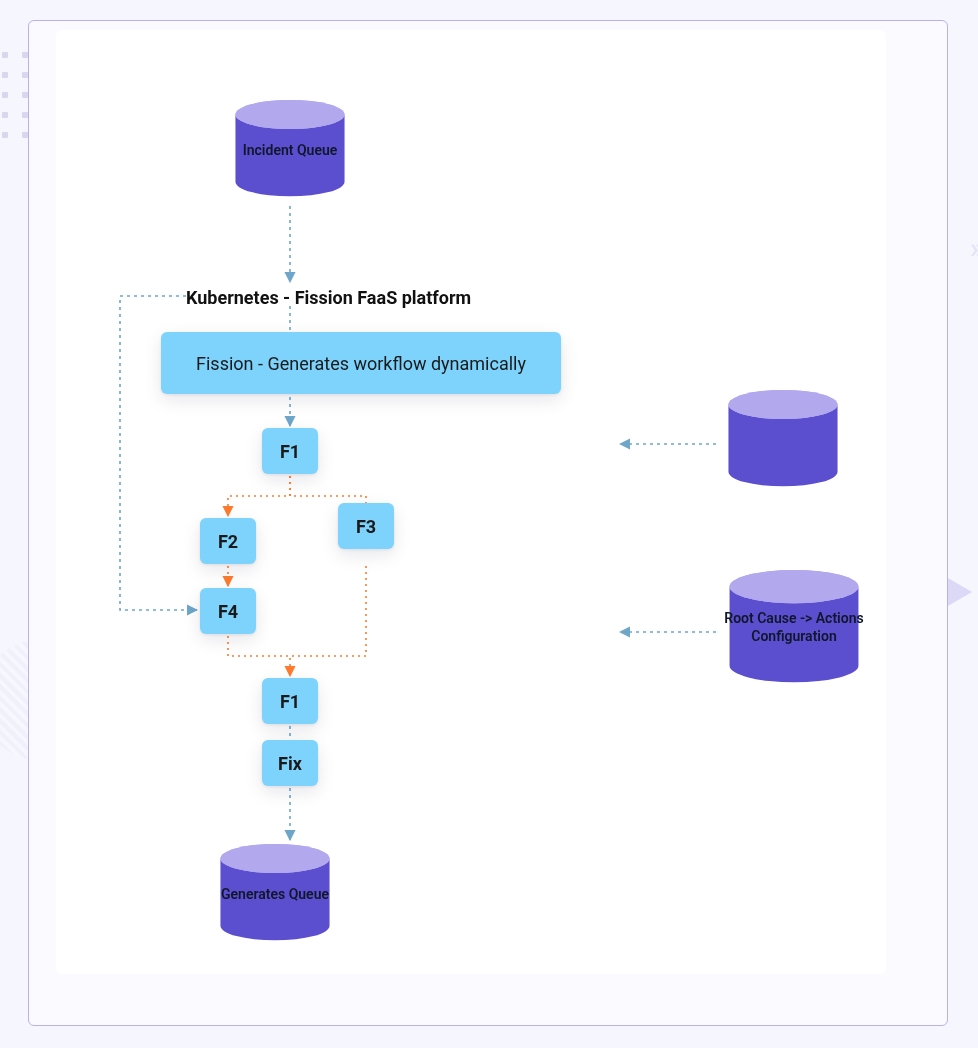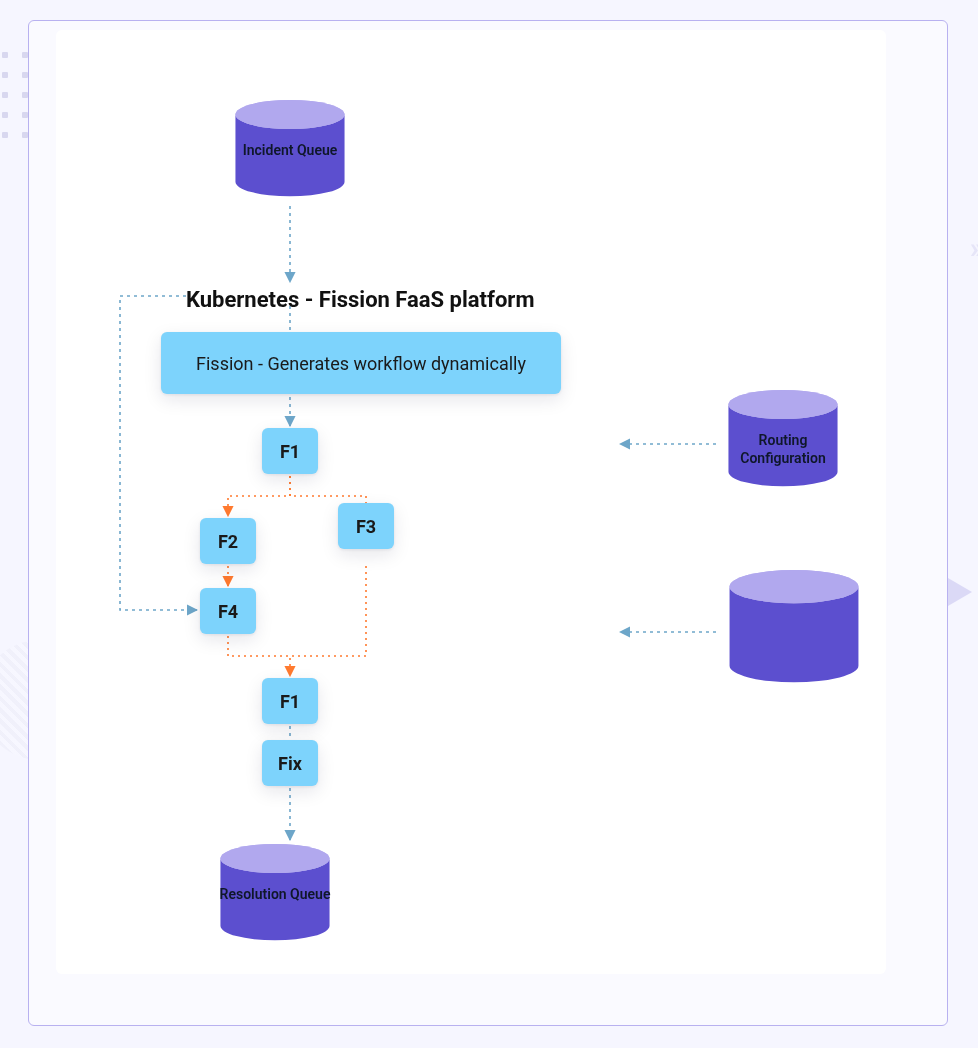--- a/index.html
+++ b/index.html
@@ -89,21 +89,21 @@
   }
   
   #cyl-incident { left: 227px; top: 100px; }
   #cyl-resolution { left: 212px; top: 844px; }
   #cyl-routing { left: 720px; top: 390px; }
   #cyl-rootcause { left: 720px; top: 570px; width: 148px; height: 116px; }
   #cyl-rootcause .cyl-label { top: 40px; }
 
   #h-k8s {
     position: absolute; left: 186px; top: 287px;
-    font-size: 22px; font-weight: 700; color: #111;
+    font-size: 18px; font-weight: 700; color: #111;
   }
 
   #box-f1  { left: 262px; top: 428px; }
   #box-f2  { left: 200px; top: 518px; }
   #box-f3  { left: 338px; top: 503px; }
   #box-f4  { left: 200px; top: 588px; }
   #box-f1b { left: 262px; top: 678px; }
   #box-fix { left: 262px; top: 740px; }
 
   
@@ -186,38 +186,38 @@
   </svg>
   <div class="cyl-label">Incident Queue</div>
 </div>
 
 <div class="cyl" id="cyl-resolution">
   <svg viewBox="0 0 126 110">
     <ellipse cx="63" cy="16" rx="60" ry="16" fill="#b1a8ee"></ellipse>
     <path d="M3,16 L3,90 A60,16 0 0 0 123,90 L123,16 A60,16 0 0 1 3,16 Z" fill="#5c4fcf"></path>
     <ellipse cx="63" cy="16" rx="60" ry="16" fill="#b1a8ee"></ellipse>
   </svg>
-  <div class="cyl-label">Resolution Queue</div>
+  <div class="cyl-label">Generates Queue</div>
 </div>
 
 <div class="cyl" id="cyl-routing">
   <svg viewBox="0 0 126 110">
     <ellipse cx="63" cy="16" rx="60" ry="16" fill="#b1a8ee"></ellipse>
     <path d="M3,16 L3,90 A60,16 0 0 0 123,90 L123,16 A60,16 0 0 1 3,16 Z" fill="#5c4fcf"></path>
     <ellipse cx="63" cy="16" rx="60" ry="16" fill="#b1a8ee"></ellipse>
   </svg>
-  <div class="cyl-label">Routing Configuration</div>
 </div>
 
 <div class="cyl" id="cyl-rootcause">
   <svg viewBox="0 0 148 126">
     <ellipse cx="74" cy="18" rx="70" ry="18" fill="#b1a8ee"></ellipse>
     <path d="M4,18 L4,104 A70,18 0 0 0 144,104 L144,18 A70,18 0 0 1 4,18 Z" fill="#5c4fcf"></path>
     <ellipse cx="74" cy="18" rx="70" ry="18" fill="#b1a8ee"></ellipse>
   </svg>
+  <div class="cyl-label three">Root Cause -&gt; Actions Configuration</div>
 </div>
 
 <div id="h-k8s">Kubernetes - Fission FaaS platform</div>
 
 <div class="card fission-card">
   <span>Fission - Generates workflow dynamically</span>
 </div>
 
 <div class="card fbox" id="box-f1">
     <span>F1</span>

